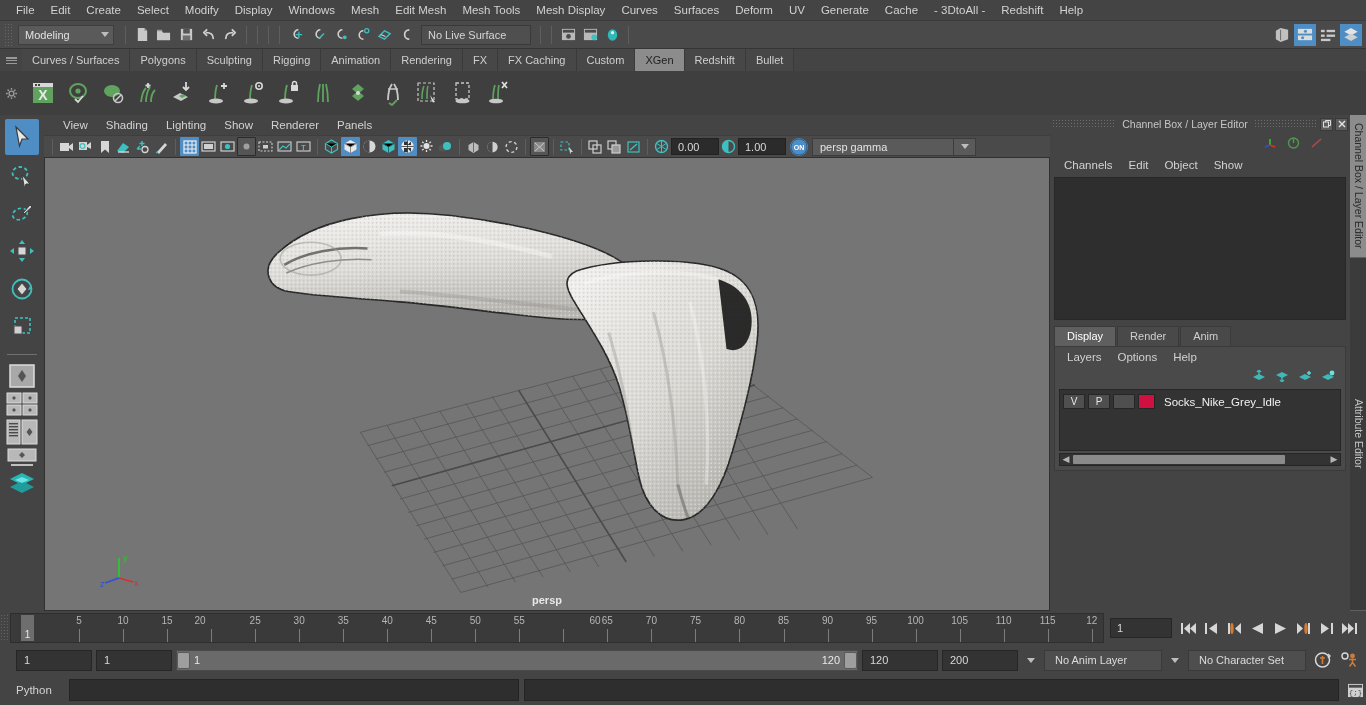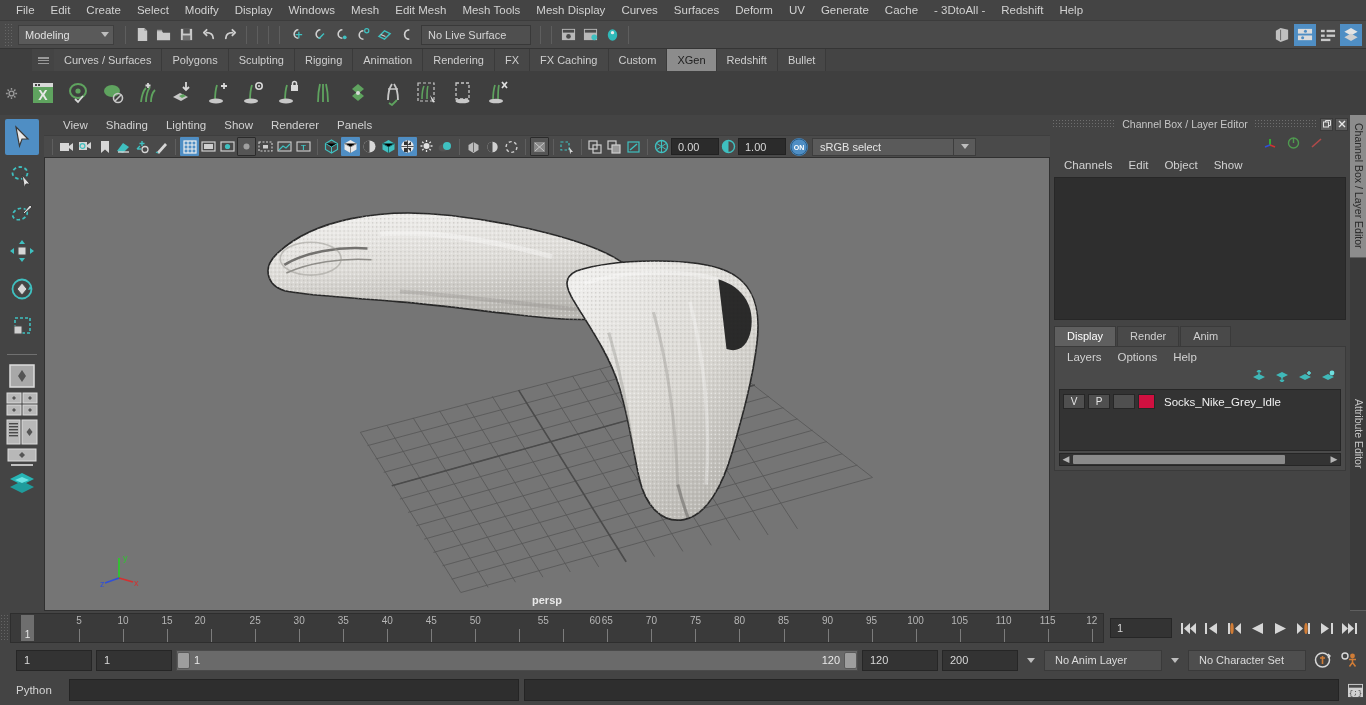--- a/index.html
+++ b/index.html
@@ -40,21 +40,21 @@
   .sep { width: 1px; height: 18px; background: #5e5e5e; margin: 0 5px; flex: none; }
   .sbtn { width: 22px; height: 22px; display: flex; align-items: center; justify-content: center; flex: none; }
   .livefield {
     height: 20px; min-width: 110px; background: #4f4f4f; border: 1px solid #393939;
     display: flex; align-items: center; padding: 0 6px; font-size: 11px; color: #d6d6d6; margin: 0 4px;
   }
   .rightsb { position: absolute; right: 4px; display: flex; align-items: center; gap: 1px; }
 
   
   .shelfwrap { flex: none; background: #3f3f3f; border-top: 1px solid #353535; }
-  .shelftabs { height: 22px; display: flex; align-items: stretch; background: #444444; margin-left: 32px; }
+  .shelftabs { height: 22px; display: flex; align-items: stretch; background: #444444; }
   .shelfgrip { width: 22px; display: flex; align-items: center; justify-content: center; }
   .shelfgrip .bars { width: 11px; height: 7px;
     background: linear-gradient(#999 0 1.5px, transparent 1.5px 3px, #999 3px 4.5px, transparent 4.5px 6px, #999 6px 7px); }
   .stab {
     padding: 0 10px; display: flex; align-items: center; font-size: 11px; color: #cfcfcf;
     border-right: 1px solid #3a3a3a; background: #474747; cursor: default; white-space: nowrap;
   }
   .stab:first-of-type { border-left: 1px solid #3a3a3a; }
   .stab.active { background: #8c8c8c; color: #1e1e1e; }
   .shelfbody { height: 44px; display: flex; align-items: center; background: #3f3f3f; }
@@ -764,21 +764,21 @@
             </svg>
         </div>
         <div class="numfield">1.00</div>
         <div class="vbtn on" style="border-radius:50%;width:18px;height:18px;margin-left:4px">
           <svg width="18" height="18" viewBox="0 0 18 18">
               <circle cx="9" cy="9" r="8" fill="#4f8ec4" stroke="#2b5f8a" stroke-width="1"></circle>
               <text x="9" y="12" font-size="7" font-weight="bold" fill="#fff" text-anchor="middle" font-family="Liberation Sans">ON</text>
             </svg>
         </div>
         <div class="gammabox">
-          <span>sRGB select</span>
+          <span>persp gamma</span>
         </div>
         <div class="gammacaret">
           <span class="caret"></span>
         </div>
       </div>
 
       <div class="viewport">
         <svg width="100%" height="100%" viewBox="0 0 990 440" preserveAspectRatio="none" style="display:block">
           <defs>
             <linearGradient id="sockA" x1="0" y1="0" x2="0.3" y2="1">
@@ -1008,21 +1008,21 @@
           <div class="ticklabel" style="left: 68.0299px;">5</div>
           <div class="ticklabel" style="left: 112.06px;">10</div>
           <div class="ticklabel" style="left: 156.09px;">15</div>
           <div class="ticklabel" style="left: 189px;">20</div>
           <div class="ticklabel" style="left: 244.149px;">25</div>
           <div class="ticklabel" style="left: 288.179px;">30</div>
           <div class="ticklabel" style="left: 332.209px;">35</div>
           <div class="ticklabel" style="left: 376.239px;">40</div>
           <div class="ticklabel" style="left: 420.269px;">45</div>
           <div class="ticklabel" style="left: 464.299px;">50</div>
-          <div class="ticklabel" style="left: 508.328px; margin-left: 24px;">55</div>
+          <div class="ticklabel" style="left: 508.328px;">55</div>
           <div class="ticklabel" style="left: 584px;">60</div>
           <div class="ticklabel" style="left: 596.388px;">65</div>
           <div class="ticklabel" style="left: 640.418px;">70</div>
           <div class="ticklabel" style="left: 684.448px;">75</div>
           <div class="ticklabel" style="left: 728.478px;">80</div>
           <div class="ticklabel" style="left: 772.507px;">85</div>
           <div class="ticklabel" style="left: 816.537px;">90</div>
           <div class="ticklabel" style="left: 860.567px;">95</div>
           <div class="ticklabel" style="left: 904.597px;">100</div>
           <div class="ticklabel" style="left: 948.627px;">105</div>

